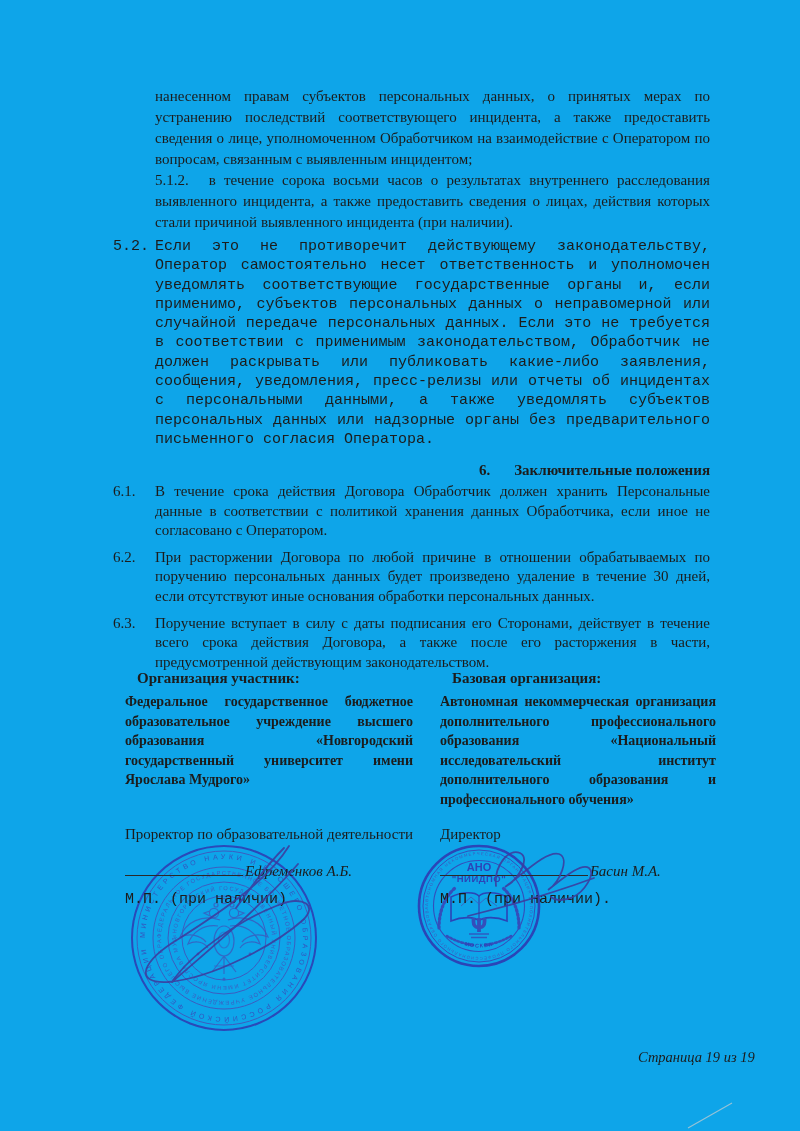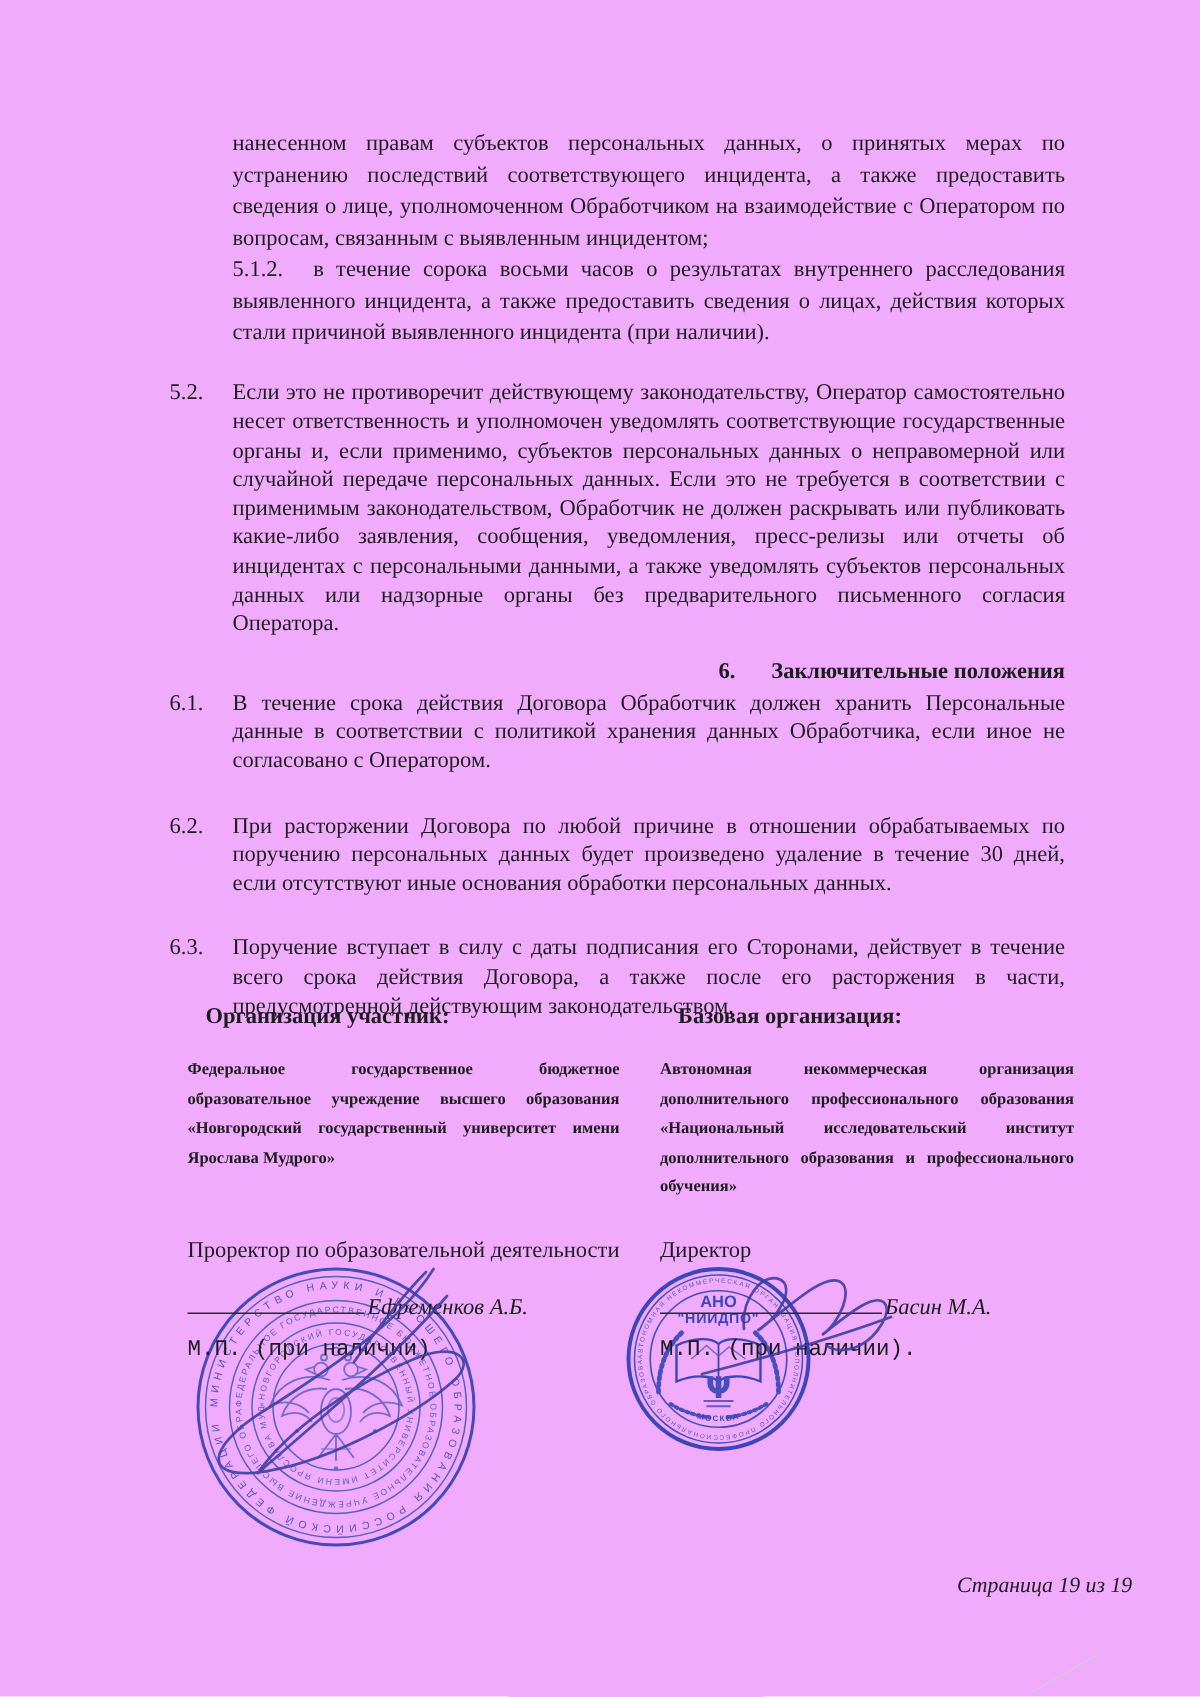--- a/index.html
+++ b/index.html
@@ -1,34 +1,34 @@
 <!DOCTYPE html>
 <html lang="ru"><head>
 <meta charset="utf-8">
 <style>
   html,body{margin:0;padding:0;background:#fff;}
-  .page{position:relative;width:800px;height:1131px;background:#f0abfc;overflow:hidden;
+  .page{position:relative;width:800px;height:1131px;background:#0ea5e9;overflow:hidden;
         font-family:"Liberation Serif","DejaVu Serif",serif;color:#1c1c1c;}
   
   .content{position:absolute;left:113px;top:86px;width:597px;font-size:15px;z-index:2;}
   .p-indent{margin:0 0 0 42px;text-align:justify;line-height:21px;}
   .num-inline{padding-right:20px;}
   .clause{position:relative;padding-left:42px;text-align:justify;line-height:19.3px;}
   .clause .cnum{position:absolute;left:0;top:0;}
-  .mt4{margin-top:20px;} .mt8{margin-top:24px;} .mt0{margin-top:0;}
+  .mt4{margin-top:4px;font-family:Liberation Mono, monospace;} .mt8{margin-top:8px;} .mt0{margin-top:0;}
   .sec-heading{margin:12px 0 2px 42px;text-align:right;font-weight:bold;line-height:19px;}
   .sec-gap{display:inline-block;width:24px;}
   
   .sigarea{position:absolute;left:125px;top:660px;width:600px;height:400px;font-size:15px;z-index:2;}
   .sigcol{position:absolute;top:0;height:100%;}
   .col-left{left:0;width:288px;}
   .col-right{left:315px;width:276px;}
   .sig-label{position:absolute;top:10px;left:12px;font-weight:bold;}
-  .sig-org{position:absolute;top:44px;left:0;right:0;font-weight:bold;text-align:justify;
-           font-size:11px;line-height:19.5px;}
+  .sig-org{position:absolute;top:32px;left:0;right:0;font-weight:bold;text-align:justify;
+           font-size:14px;line-height:19.5px;}
   .sig-role{position:absolute;top:166px;left:0;white-space:nowrap;}
   .sig-row{position:absolute;top:200px;left:0;white-space:nowrap;font-style:italic;}
   .sig-line{display:inline-block;border-bottom:1.2px solid #2a2a2a;height:15px;vertical-align:baseline;}
   .line-l{width:118px;} .line-r{width:148px;}
   .sig-name{margin-left:2px;}
   .sig-mp{position:absolute;top:231px;left:0;white-space:nowrap;font-family:Liberation Mono, monospace;}
   
   .footer{position:absolute;left:638px;top:1049px;font-style:italic;font-size:14.5px;z-index:2;}
   
   .stamp{position:absolute;z-index:1;}

